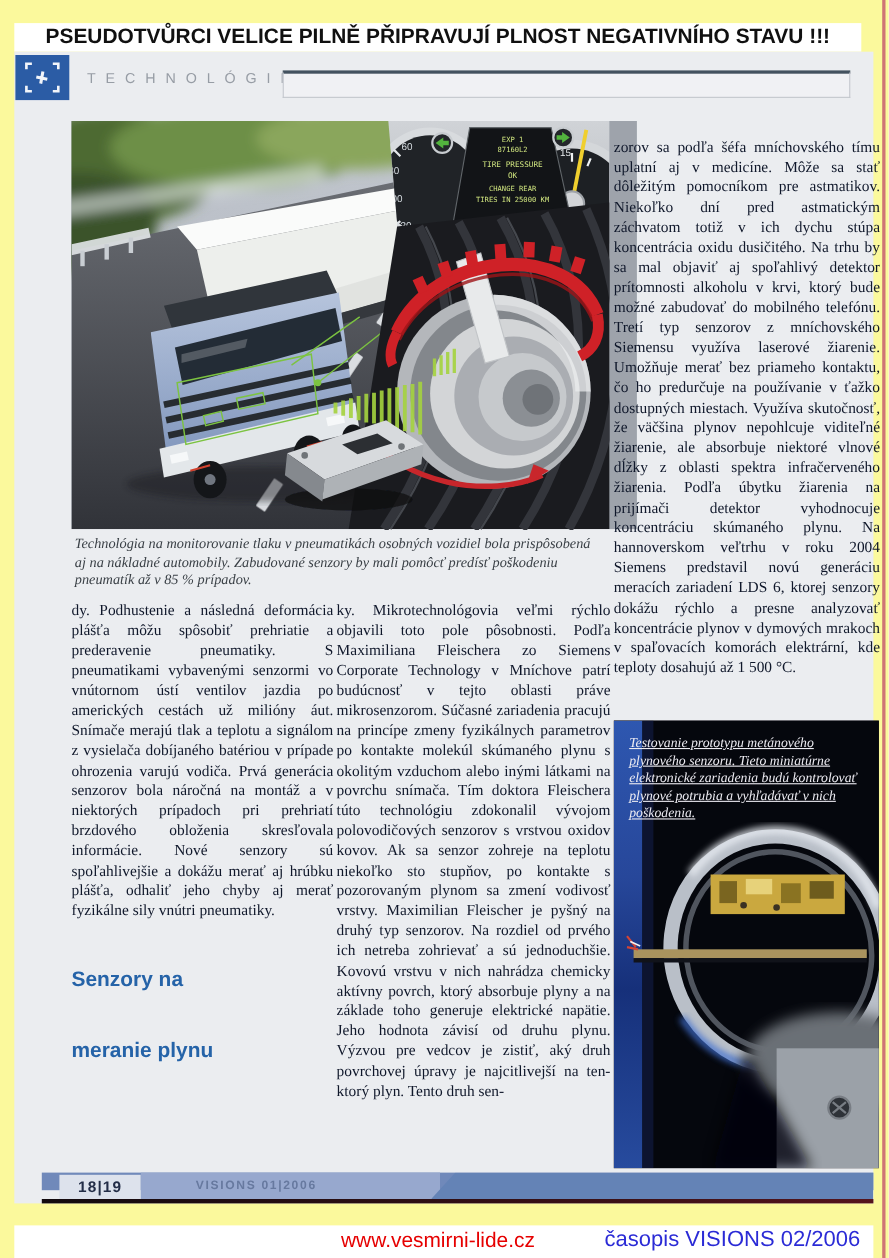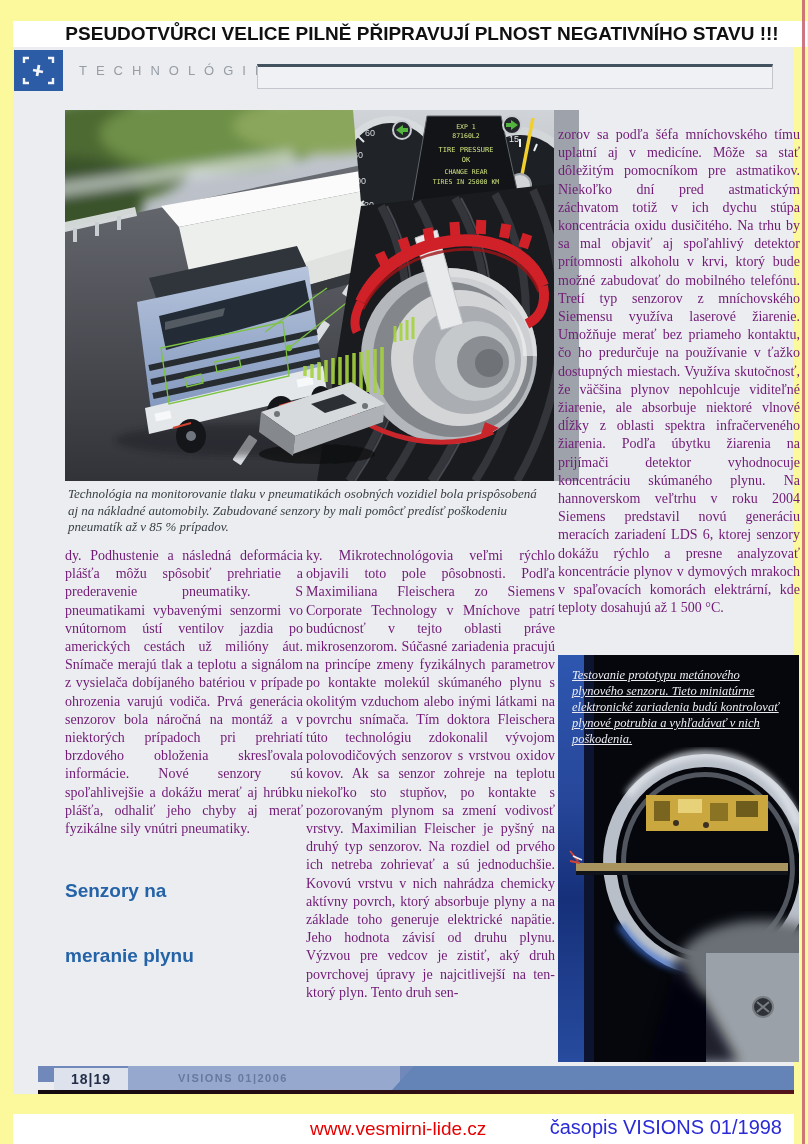--- a/index.html
+++ b/index.html
@@ -3,39 +3,39 @@
 <meta charset="utf-8">
 <style>
   html,body{margin:0;padding:0;}
   #canvas{position:relative;width:808px;height:1144px;background:#fbf99c;overflow:hidden;
           font-family:"Liberation Sans",sans-serif;}
   .abs{position:absolute;}
 
   
   .banner{left:13px;top:21px;width:770px;height:26px;background:#ffffff;
           font:700 19px/26px "Liberation Sans",sans-serif;color:#101010;text-align:center;
-          white-space:nowrap;padding-left:24px;}
+          white-space:nowrap;}
 
   
   .page{left:13px;top:47px;width:781px;height:1047px;background:#ebedf0;}
 
   
   .logo{left:1px;top:3px;width:49px;height:41px;background:#2b5ca5;}
   .section-label{left:66px;top:16px;font-size:13px;letter-spacing:9px;color:#979da5;}
   .header-rule{left:244px;top:17px;width:514px;height:21px;background:#f0f1f4;
                border:1px solid #c3c7cd;border-top:3px solid #43525f;}
 
   
   .hero{left:52px;top:63px;width:514px;height:371px;background:#9ea3ab;}
   .hero-caption{left:55px;top:439px;width:478px;
                 font:italic 13px/16.5px "Liberation Serif",serif;color:#3a4046;}
 
   
   .bodytext{font-family:"Liberation Serif",serif;font-size:14px;line-height:18.2px;
-            color:#701a75;text-align:justify;}
+            color:#0f172a;text-align:justify;}
   .col-left{left:52px;top:500px;width:238px;}
   .col-mid{left:293px;top:500px;width:249px;}
   .col-right{left:545px;top:79px;width:242px;}
   .section-heading{font:700 19px/25px "Liberation Sans",sans-serif;color:#2563a8;margin-top:40px;}
   .hd1{}
   .p2{margin-top:13px;}
 
   
   .photo{left:545px;top:608px;width:241px;height:407px;background:#06070c;overflow:hidden;}
   .photo-caption{left:14px;top:12px;width:216px;
@@ -375,17 +375,17 @@
       <div class="abs seg-issue">
         <span>VISIONS 01|2006</span>
       </div>
       <div class="abs seg-right"></div>
     </div>
     <div class="abs dark-line"></div>
   </div>
 
   <div class="abs white-band">
     <div class="abs url-text">www.vesmirni-lide.cz</div>
-    <div class="abs mag-text">časopis VISIONS 01/1998</div>
+    <div class="abs mag-text">časopis VISIONS 02/2006</div>
   </div>
 
   <div class="abs scan-edge"></div>
 </div>
 
 </body></html>

